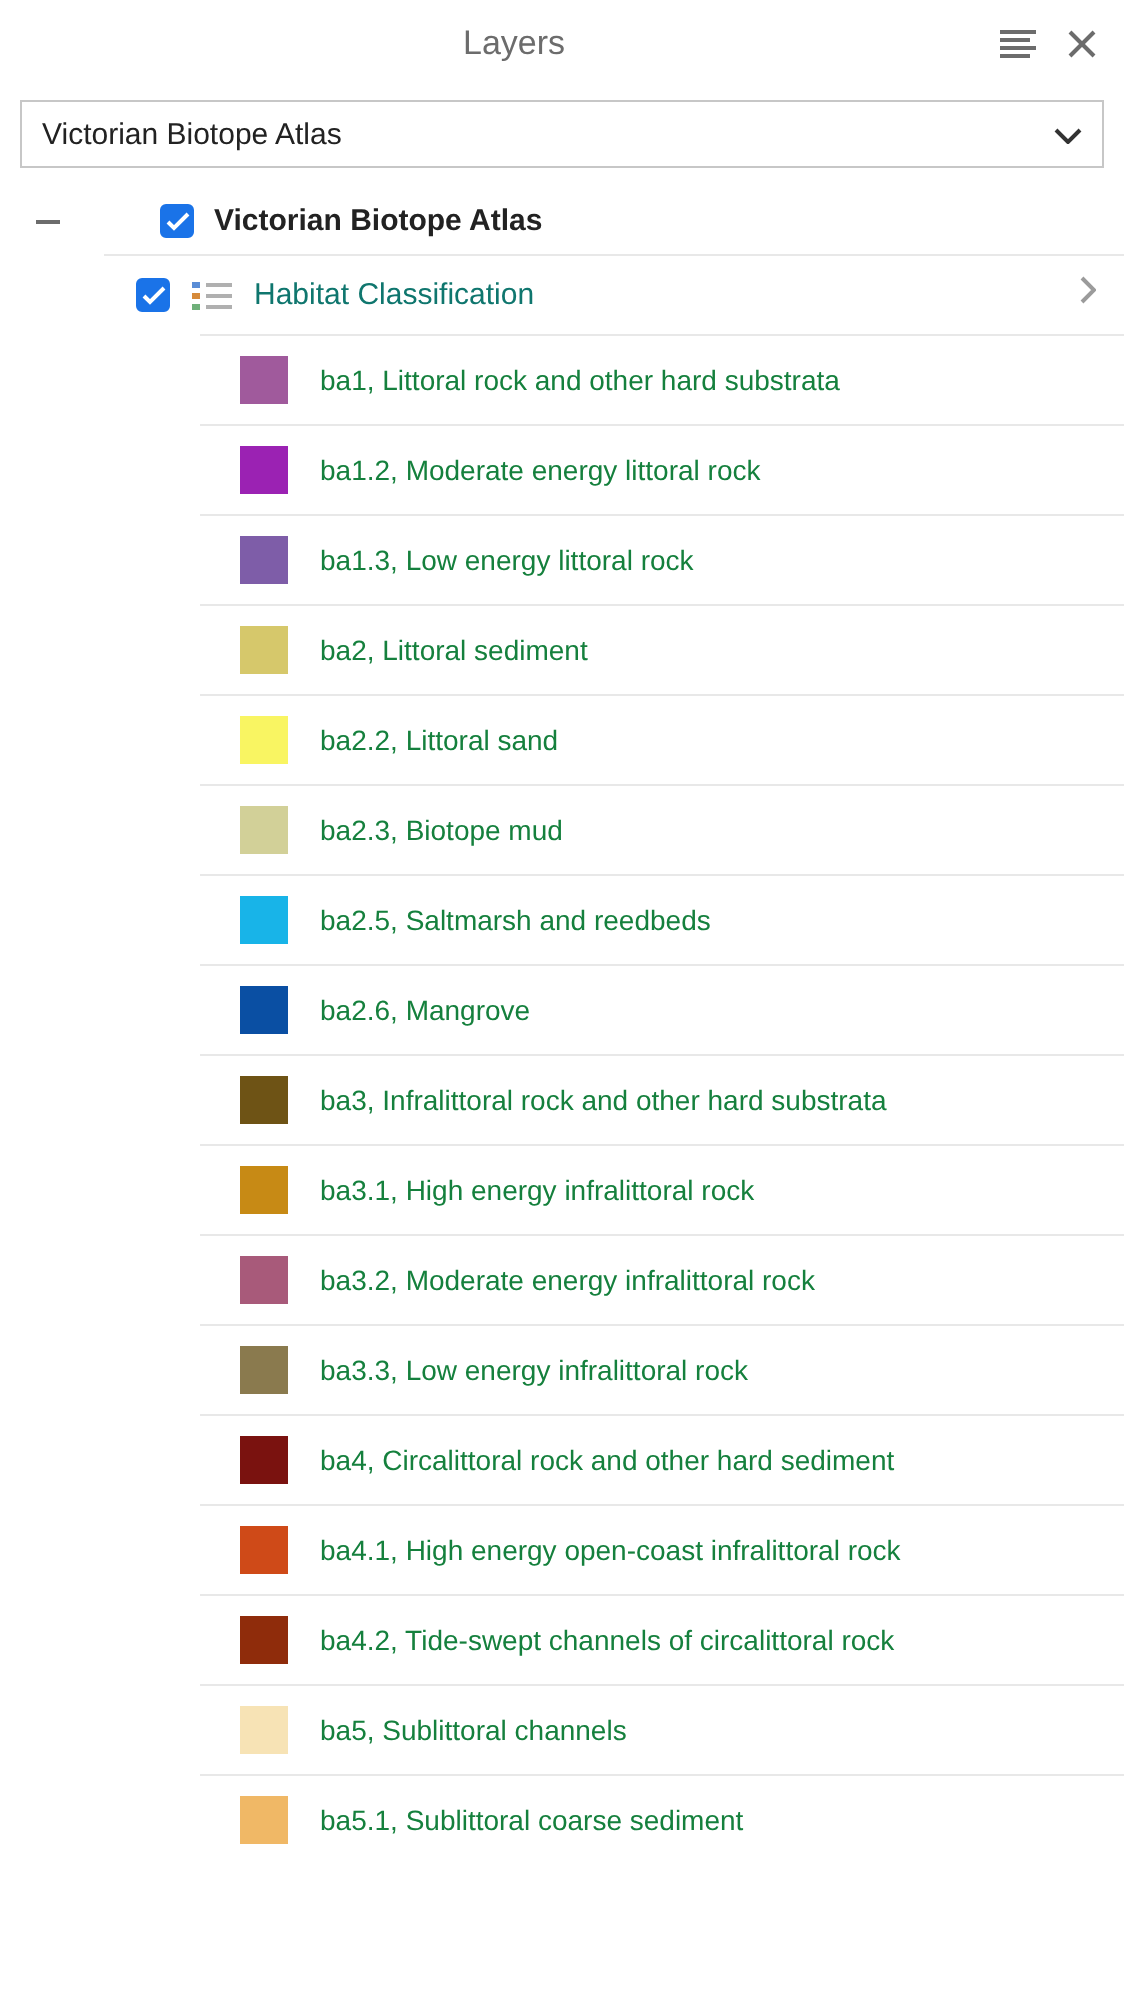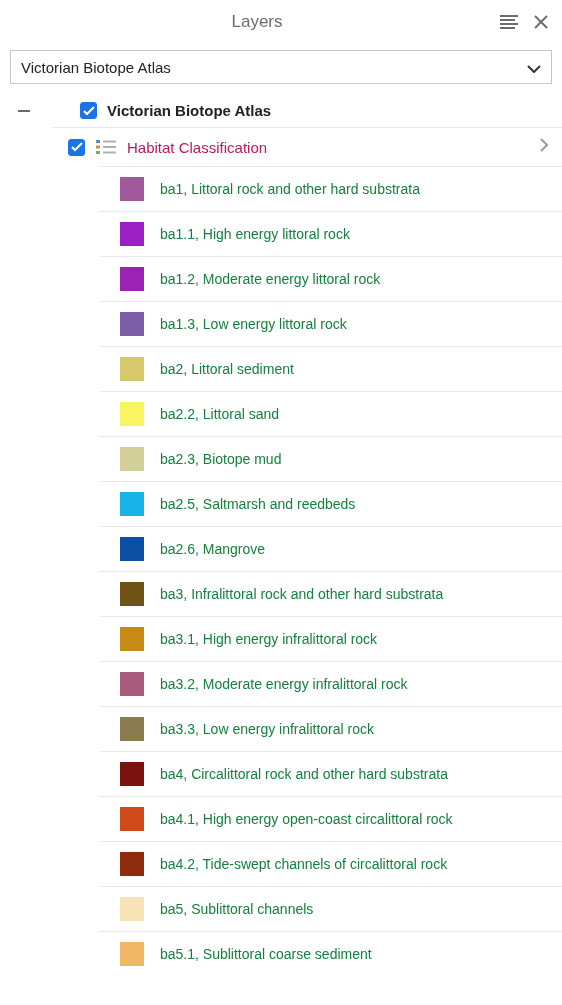--- a/index.html
+++ b/index.html
@@ -120,21 +120,21 @@
     }
     .layer-icon {
       width: 22px;
       height: 18px;
       display: flex;
       align-items: center;
       justify-content: center;
     }
     .layer-label {
       font-size: 15px;
-      color: #be185d;
+      color: #0f766e;
       flex: 1;
     }
     .layer-chevron {
       color: #9b9b9b;
       cursor: pointer;
       padding-right: 4px;
     }
     .legend-list {
       margin-left: 100px;
     }
@@ -234,24 +234,20 @@
         </svg>
     </span>
   </div>
 
   <div class="legend-list" id="legend-list">
       <div class="legend-row">
         <div class="swatch" style="background: rgb(160, 90, 156);"></div>
         <span class="legend-label">ba1, Littoral rock and other hard substrata</span>
       </div>
       <div class="legend-row">
-        <div class="swatch" style="background: rgb(155, 31, 194);"></div>
-        <span class="legend-label">ba1.1, High energy littoral rock</span>
-      </div>
-      <div class="legend-row">
         <div class="swatch" style="background: rgb(155, 34, 179);"></div>
         <span class="legend-label">ba1.2, Moderate energy littoral rock</span>
       </div>
       <div class="legend-row">
         <div class="swatch" style="background: rgb(126, 93, 168);"></div>
         <span class="legend-label">ba1.3, Low energy littoral rock</span>
       </div>
       <div class="legend-row">
         <div class="swatch" style="background: rgb(214, 200, 107);"></div>
         <span class="legend-label">ba2, Littoral sediment</span>
@@ -283,25 +279,25 @@
       <div class="legend-row">
         <div class="swatch" style="background: rgb(168, 90, 122);"></div>
         <span class="legend-label">ba3.2, Moderate energy infralittoral rock</span>
       </div>
       <div class="legend-row">
         <div class="swatch" style="background: rgb(138, 122, 78);"></div>
         <span class="legend-label">ba3.3, Low energy infralittoral rock</span>
       </div>
       <div class="legend-row">
         <div class="swatch" style="background: rgb(122, 18, 15);"></div>
-        <span class="legend-label">ba4, Circalittoral rock and other hard substrata</span>
+        <span class="legend-label">ba4, Circalittoral rock and other hard sediment</span>
       </div>
       <div class="legend-row">
         <div class="swatch" style="background: rgb(207, 74, 24);"></div>
-        <span class="legend-label">ba4.1, High energy open-coast circalittoral rock</span>
+        <span class="legend-label">ba4.1, High energy open-coast infralittoral rock</span>
       </div>
       <div class="legend-row">
         <div class="swatch" style="background: rgb(143, 44, 11);"></div>
         <span class="legend-label">ba4.2, Tide-swept channels of circalittoral rock</span>
       </div>
       <div class="legend-row">
         <div class="swatch" style="background: rgb(247, 227, 181);"></div>
         <span class="legend-label">ba5, Sublittoral channels</span>
       </div>
       <div class="legend-row">

